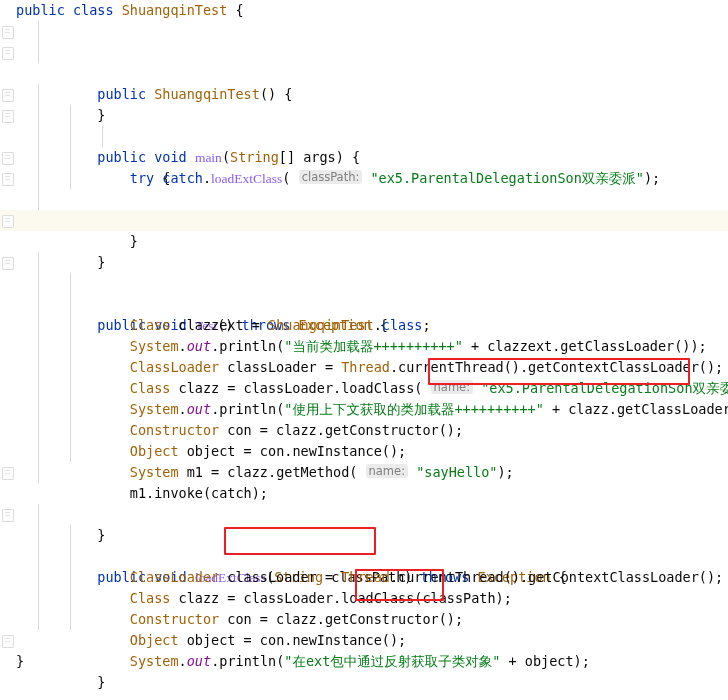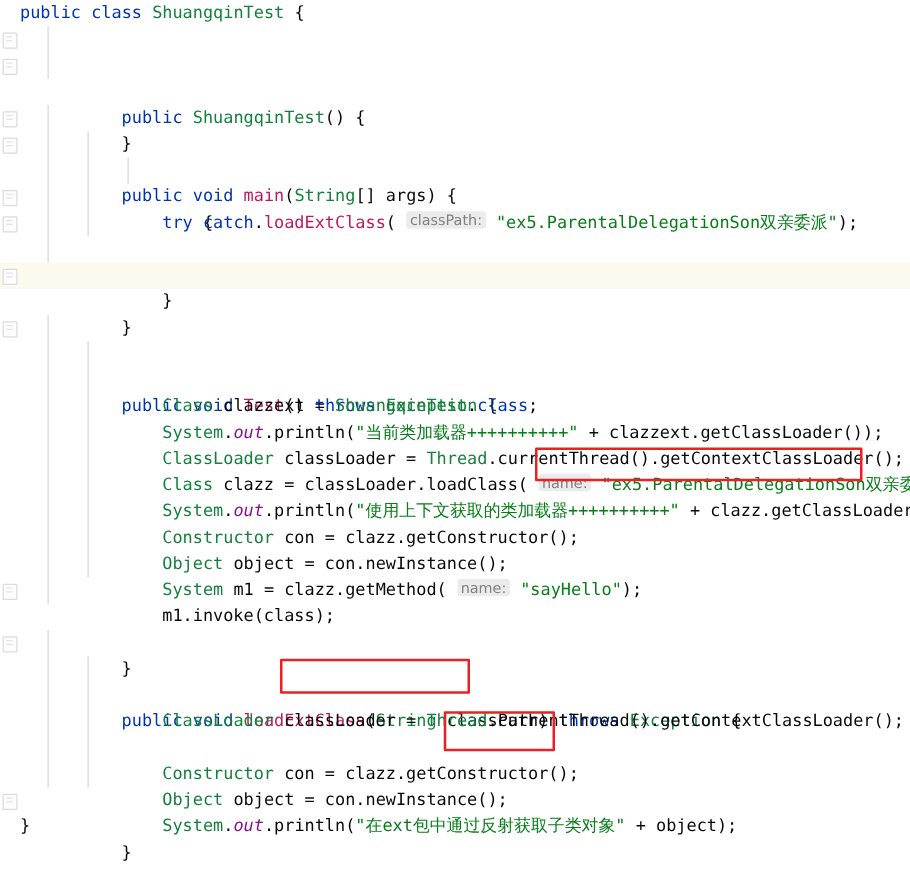--- a/index.html
+++ b/index.html
@@ -87,22 +87,22 @@
     height: 1px;
     background: #e3e3e3;
     box-shadow: 0 3px 0 #e3e3e3;
   }
 
   
   .kw   { color: #0033b3; }
   .str  { color: #067d17; }
   .fld  { color: #871094; font-style: italic; }
   .stat { }
-  .cls  { color: #15803d; }
-  .ident{ color: #be185d; }
+  .cls  { color: #a16207; }
+  .ident{ color: #8b5cf6; font-family: Liberation Serif, serif; }
 
   
   .hint {
     display: inline-block;
     background: #ebebeb;
     color: #808080;
     border-radius: 3px;
     font-size: 11.5px;
     font-family: "DejaVu Sans", "Liberation Sans", sans-serif;
     padding: 0 3px;
@@ -227,21 +227,21 @@
       <span class="txt">        <span class="cls">Object</span> object = con.newInstance();</span>
     </div>
 
     <div class="line">
       <span class="guide" style="left:38px"></span><span class="guide" style="left:70px"></span>
       <span class="txt">        <span class="cls">System</span> m1 = clazz.getMethod( <span class="hint">name:</span> <span class="str">"sayHello"</span>);</span>
     </div>
 
     <div class="line">
       <span class="guide" style="left:38px"></span><span class="guide" style="left:70px"></span>
-      <span class="txt">        m1.invoke(class);</span>
+      <span class="txt">        m1.invoke(catch);</span>
     </div>
 
     <div class="line">
       <span class="gmark"></span>
       <span class="guide" style="left:38px"></span>
       <span class="txt">    }</span>
     </div>
 
     <div class="line"><span class="txt"> </span></div>
 
@@ -251,20 +251,21 @@
       <span class="txt">    <span class="kw">public</span> <span class="kw">void</span> <span class="ident">loadExtClass</span>(<span class="cls">String</span> classPath) <span class="kw">throws</span> <span class="cls">Exception</span> {</span>
     </div>
 
     <div class="line">
       <span class="guide" style="left:38px"></span><span class="guide" style="left:70px"></span>
       <span class="txt">        <span class="cls">ClassLoader</span> classLoader = <span class="cls">Thread</span>.<span class="stat">currentThread</span>().getContextClassLoader();</span>
     </div>
 
     <div class="line">
       <span class="guide" style="left:38px"></span><span class="guide" style="left:70px"></span>
+      <span class="txt">        <span class="cls">Class</span> clazz = classLoader.loadClass(classPath);</span>
     </div>
 
     <div class="line">
       <span class="guide" style="left:38px"></span><span class="guide" style="left:70px"></span>
       <span class="txt">        <span class="cls">Constructor</span> con = clazz.getConstructor();</span>
     </div>
 
     <div class="line">
       <span class="guide" style="left:38px"></span><span class="guide" style="left:70px"></span>
       <span class="txt">        <span class="cls">Object</span> object = con.newInstance();</span>

